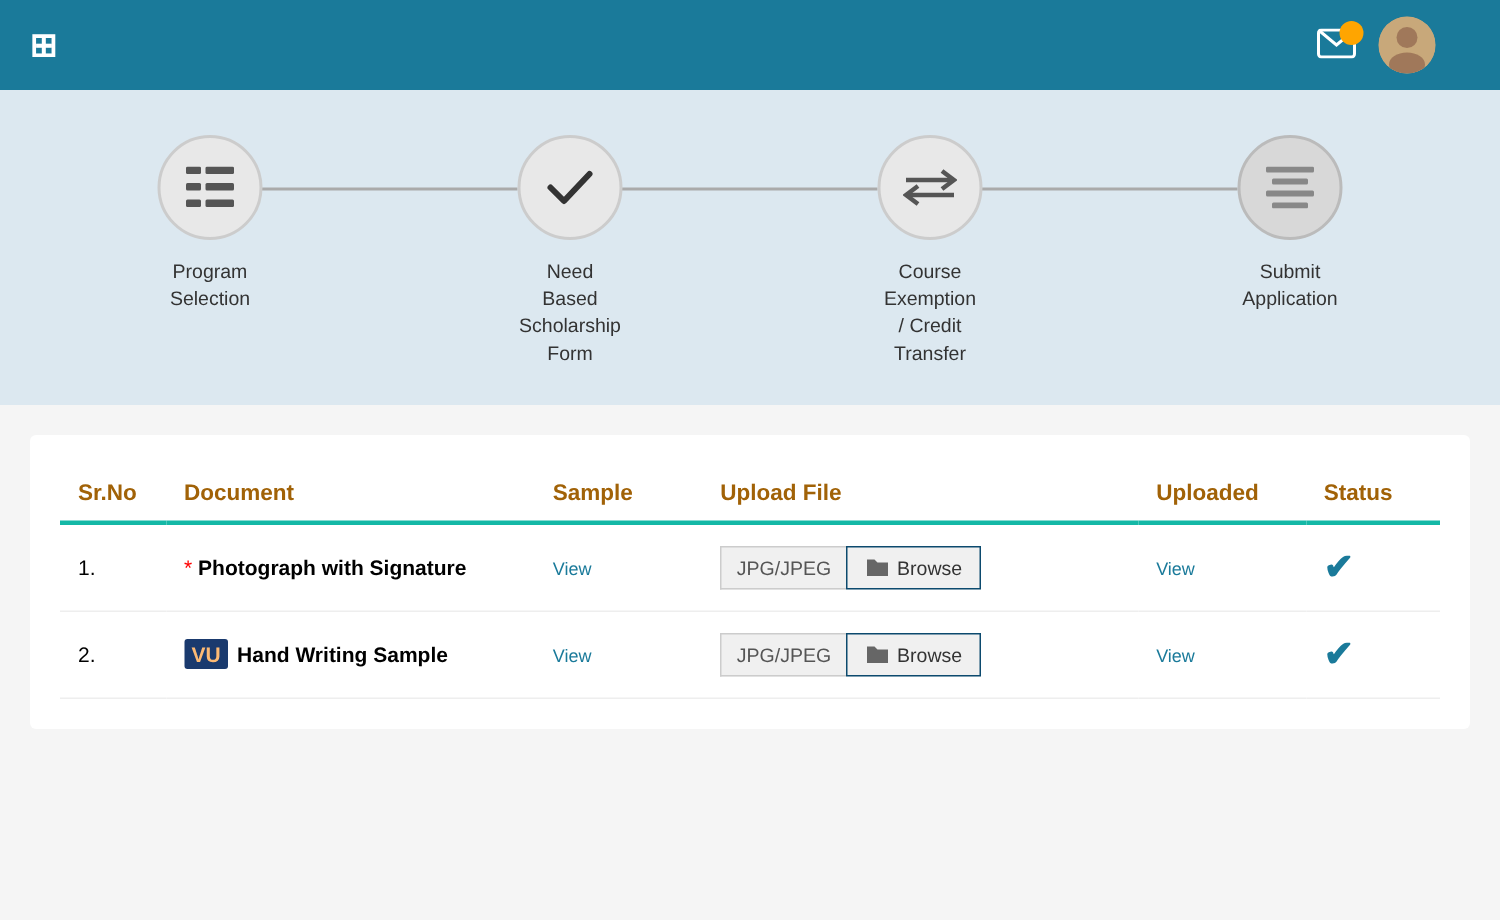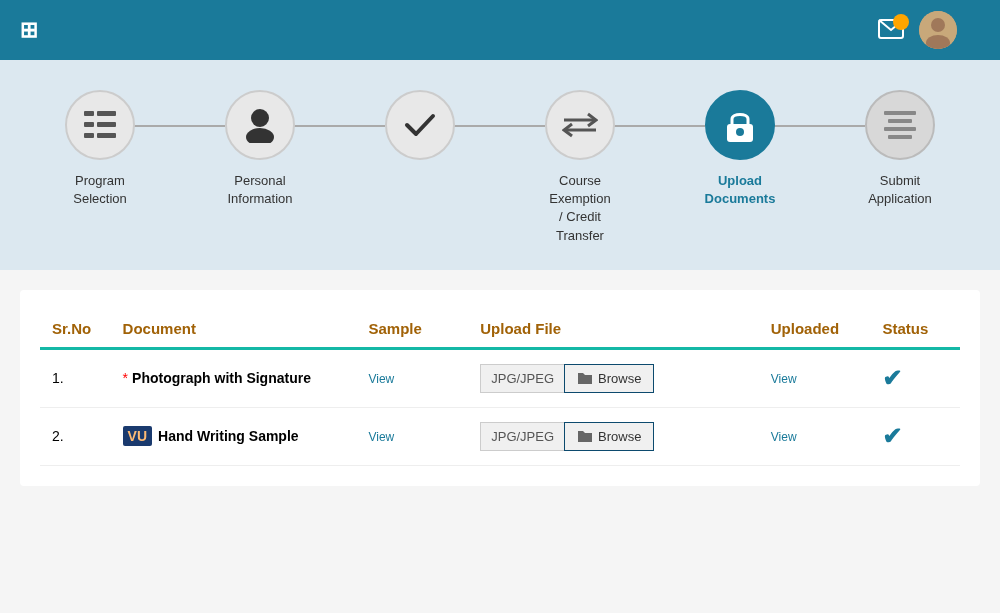--- a/index.html
+++ b/index.html
@@ -260,60 +260,42 @@
           <rect x="13" y="0" width="19" height="5" rx="1" fill="#555"></rect>
           <rect x="0" y="11" width="10" height="5" rx="1" fill="#555"></rect>
           <rect x="13" y="11" width="19" height="5" rx="1" fill="#555"></rect>
           <rect x="0" y="22" width="10" height="5" rx="1" fill="#555"></rect>
           <rect x="13" y="22" width="19" height="5" rx="1" fill="#555"></rect>
         </svg>
       </div>
       <div class="step-label">Program<br>Selection</div>
     </div>
 
-    <div class="step">
-      <div class="step-circle">
-        <svg width="34" height="36" viewBox="0 0 34 36">
-          <circle cx="17" cy="11" r="9" fill="#333"></circle>
-          <ellipse cx="17" cy="30" rx="14" ry="9" fill="#333"></ellipse>
-        </svg>
-      </div>
-      <div class="step-label">Personal<br>Information</div>
-    </div>
 
     <div class="step">
       <div class="step-circle completed">
         <svg width="32" height="28" viewBox="0 0 32 28">
           <polyline points="3,14 12,23 29,5" stroke="#333" stroke-width="4" fill="none" stroke-linecap="round" stroke-linejoin="round"></polyline>
         </svg>
       </div>
+      <div class="step-label">Need<br>Based<br>Scholarship<br>Form</div>
     </div>
 
     <div class="step">
       <div class="step-circle">
         <svg width="36" height="28" viewBox="0 0 36 28">
           <line x1="2" y1="9" x2="34" y2="9" stroke="#555" stroke-width="3"></line>
           <polyline points="26,3 34,9 26,15" stroke="#555" stroke-width="3" fill="none"></polyline>
           <line x1="34" y1="19" x2="2" y2="19" stroke="#555" stroke-width="3"></line>
           <polyline points="10,13 2,19 10,25" stroke="#555" stroke-width="3" fill="none"></polyline>
         </svg>
       </div>
       <div class="step-label">Course<br>Exemption<br>/ Credit<br>Transfer</div>
     </div>
 
-    <div class="step">
-      <div class="step-circle active">
-        <svg width="32" height="34" viewBox="0 0 32 34">
-          <rect x="3" y="16" width="26" height="18" rx="3" fill="white"></rect>
-          <path d="M8 16 V11 C8 5 24 5 24 11 V16" stroke="white" stroke-width="3" fill="none"></path>
-          <circle cx="16" cy="24" r="4" fill="#1a7a9a"></circle>
-        </svg>
-      </div>
-      <div class="step-label active">Upload<br>Documents</div>
-    </div>
 
     <div class="step">
       <div class="step-circle" style="background:#d8d8d8; border-color:#bbb;">
         <svg width="32" height="28" viewBox="0 0 32 28">
           <rect x="0" y="0" width="32" height="4" rx="1" fill="#888"></rect>
           <rect x="4" y="8" width="24" height="4" rx="1" fill="#888"></rect>
           <rect x="0" y="16" width="32" height="4" rx="1" fill="#888"></rect>
           <rect x="4" y="24" width="24" height="4" rx="1" fill="#888"></rect>
         </svg>
       </div>

